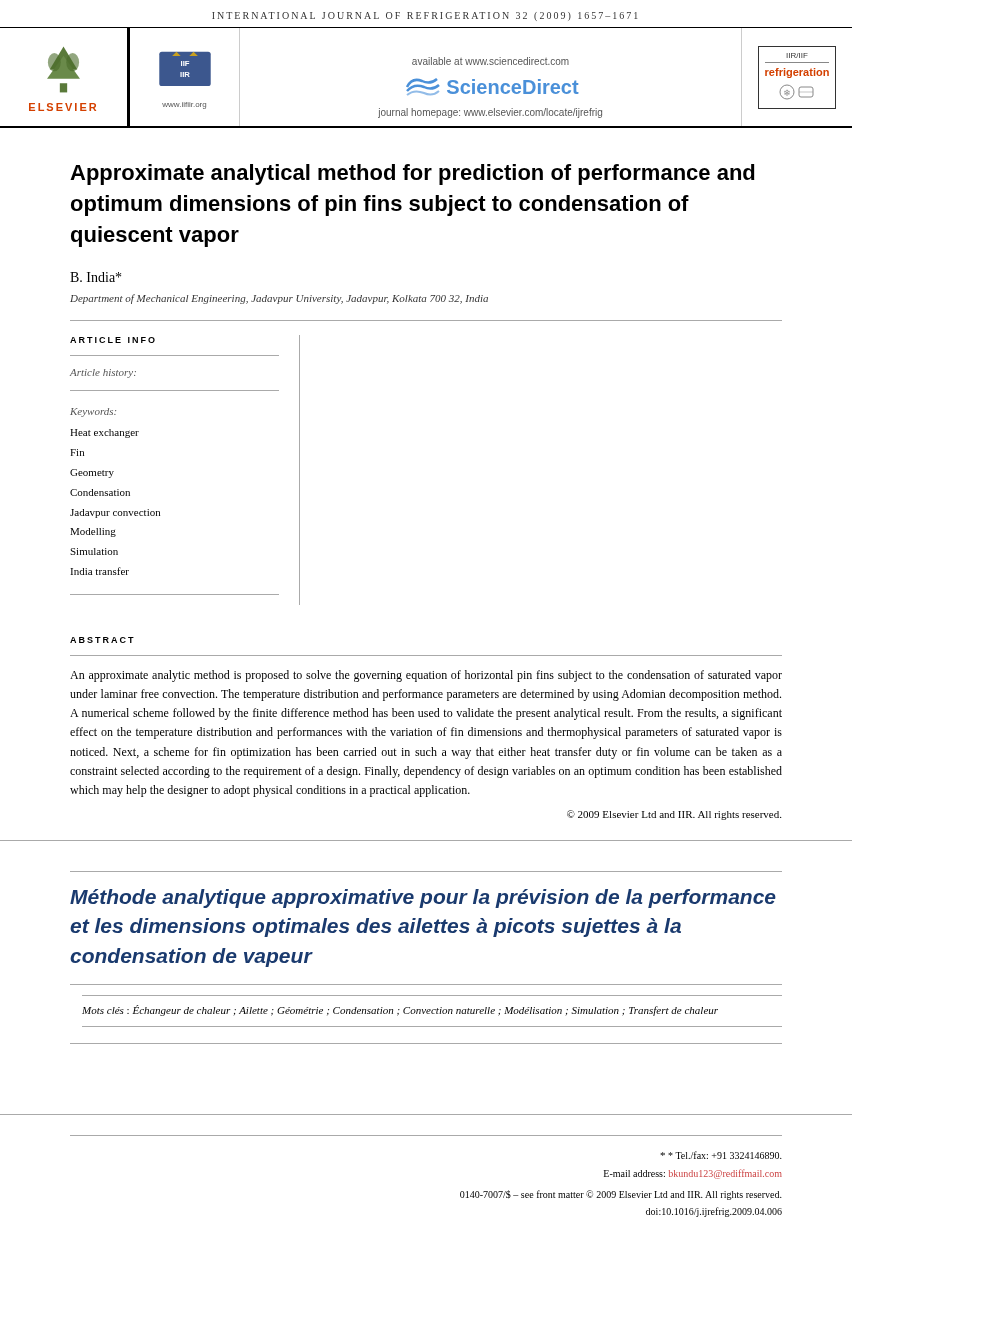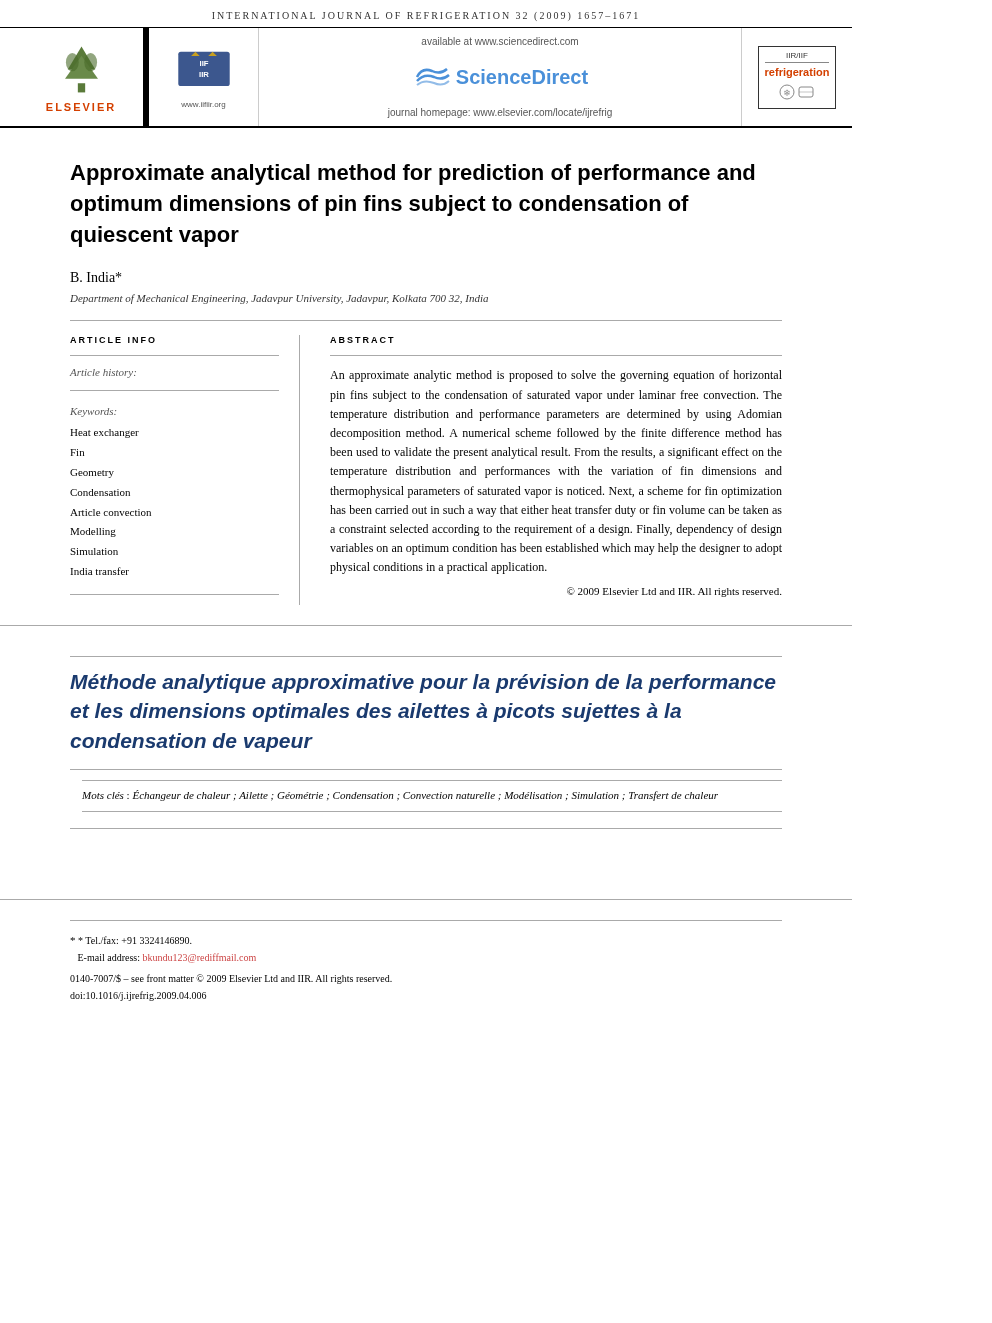--- a/index.html
+++ b/index.html
@@ -33,27 +33,26 @@
     
     .logo-bar {
       display: flex;
       align-items: stretch;
       border-bottom: 2px solid #000;
       height: 100px;
     }
 
     .logo-elsevier {
       width: 130px;
-      border-right: 6px solid #000000;
+      border-right: 3px solid #000000;
       display: flex;
       flex-direction: column;
       align-items: center;
       justify-content: center;
       padding: 8px;
-      margin-left: 19px;
     }
 
     .elsevier-tree {
       width: 55px;
       height: 55px;
     }
 
     .elsevier-label {
       font-size: 11px;
       font-weight: bold;
@@ -85,21 +84,21 @@
       font-size: 8px;
       color: #555;
       font-family: Arial, sans-serif;
     }
 
     .logo-middle {
       flex: 1;
       display: flex;
       flex-direction: column;
       align-items: center;
-      justify-content: space-between;
+      justify-content: flex-end;
       padding: 8px;
       border-right: 1px solid #ccc;
     }
 
     .available-text {
       font-size: 10px;
       font-family: Arial, sans-serif;
       color: #555;
       margin-bottom: 6px;
     }
@@ -178,20 +177,21 @@
       border: none;
       border-top: 1px solid #aaa;
       margin: 10px 0;
     }
 
     
     .two-col {
       display: flex;
       gap: 30px;
       margin-top: 14px;
+      flex-direction: column;
     }
 
     .col-left {
       width: 230px;
       flex-shrink: 0;
       border-right: 1px solid #aaa;
       padding-right: 20px;
     }
 
     .col-right {
@@ -285,20 +285,21 @@
     .footer-section {
       padding: 10px 70px 20px 70px;
       border-top: 1px solid #aaa;
       margin-top: 50px;
     }
 
     .footnote-text {
       font-size: 10px;
       line-height: 1.7;
       color: #000;
+      text-align: right;
     }
 
     .footnote-email {
       color: #c44;
       font-size: 10px;
     }
 
     .footnote-star {
       font-size: 11px;
     }
@@ -390,21 +391,21 @@
         <div class="article-info-label">Article history:</div>
 
         <hr class="divider-line" style="margin-top:12px;">
 
         <div class="keywords-section">
           <div class="keywords-label">Keywords:</div>
           <div class="keyword-item">Heat exchanger</div>
           <div class="keyword-item">Fin</div>
           <div class="keyword-item">Geometry</div>
           <div class="keyword-item">Condensation</div>
-          <div class="keyword-item">Article convection</div>
+          <div class="keyword-item">Jadavpur convection</div>
           <div class="keyword-item">Modelling</div>
           <div class="keyword-item">Simulation</div>
           <div class="keyword-item">India transfer</div>
         </div>
 
         <hr class="divider-line" style="margin-top:12px;">
       </div>
 
       <div class="col-right">
         <div class="section-heading">ABSTRACT</div>

